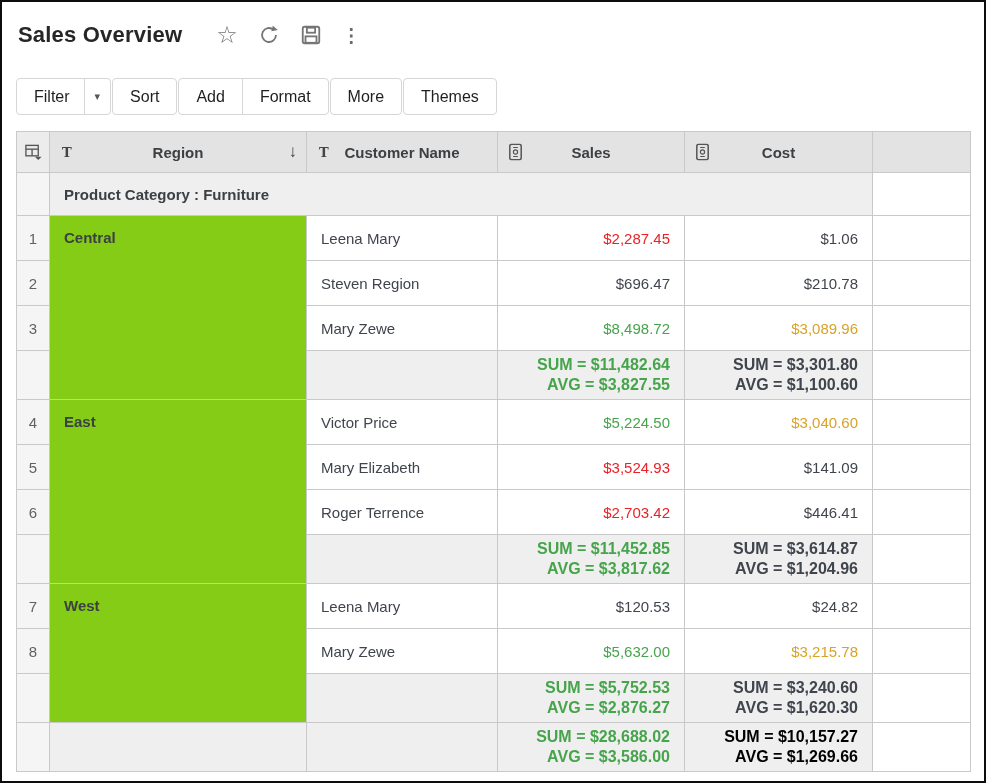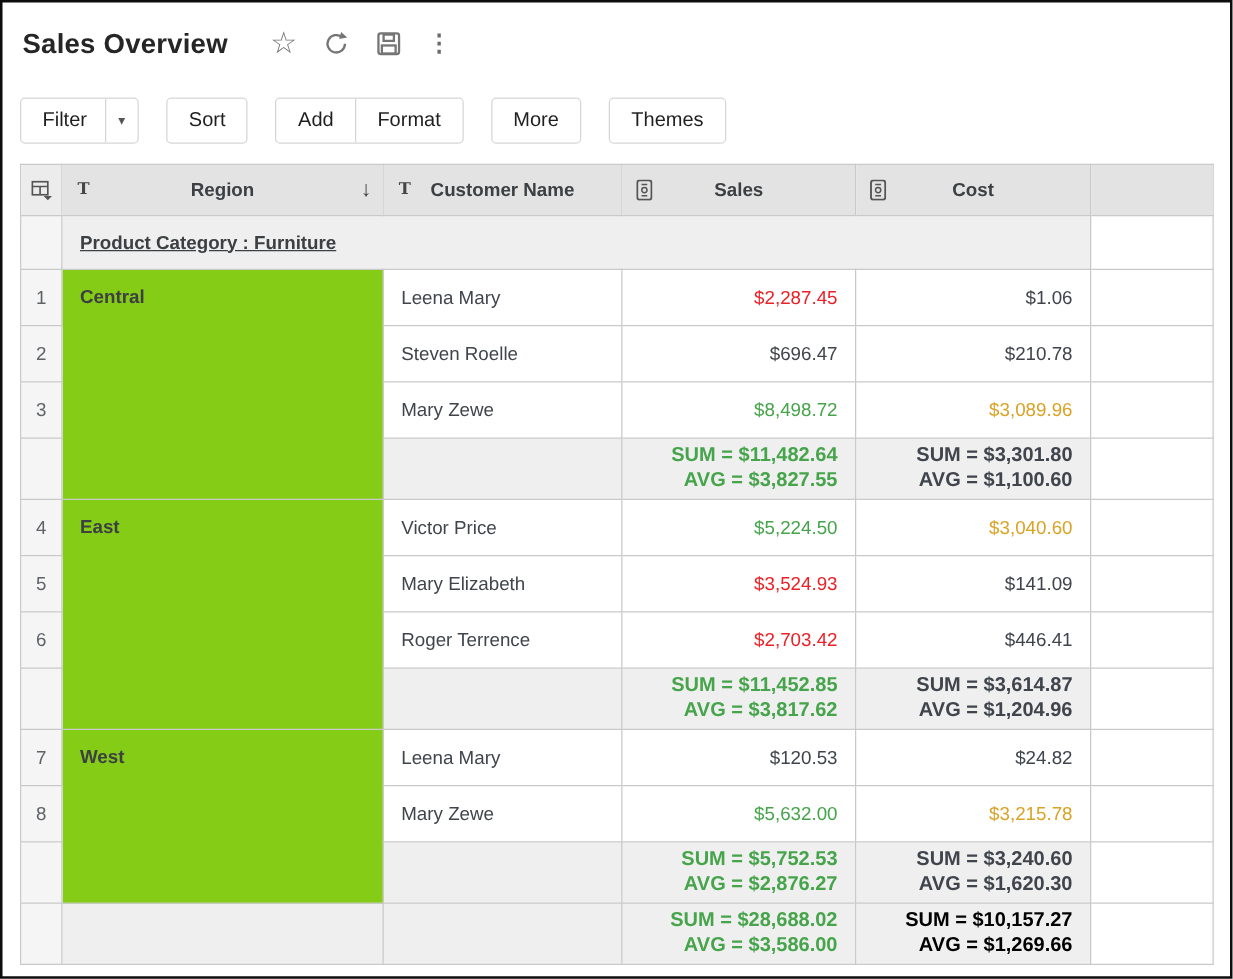--- a/index.html
+++ b/index.html
@@ -16,21 +16,21 @@
     margin: 16px 0 0 16px; height: 34px;
   }
   .titlebar h1 {
     font-size: 22px; font-weight: bold; color: #262626; letter-spacing: .2px;
   }
   .title-icons { display: flex; align-items: center; gap: 20px; margin-left: 34px; }
   .ticon { color: #757575; cursor: pointer; display: inline-flex; align-items: center; }
   .ticon.star { font-size: 24px; line-height: 1; }
   .ticon.kebab { font-size: 19px; font-weight: bold; color: #6b6b6b; letter-spacing: 0; }
 
-  .toolbar { display: flex; align-items: flex-start; gap: 22px; margin: 26px 0 0 14px; }
+  .toolbar { display: flex; align-items: flex-start; gap: 1px; margin: 26px 0 0 14px; }
   .btn, .btn-group {
     display: inline-flex; align-items: center;
     background: #fff; border: 1px solid #d6d6d6; border-radius: 4px;
     height: 37px; font-size: 16px; color: #1f1f1f; cursor: pointer;
   }
   .btn { padding: 0 17px; }
   .btn .caret { font-size: 11px; color: #555; padding: 0 2px; }
   .btn.split { padding: 0; }
   .btn.split .lbl { padding: 0 14px 0 17px; }
   .btn.split .sep, .btn-group .sep { width: 1px; align-self: stretch; background: #d6d6d6; }
@@ -57,21 +57,21 @@
   .type-icon {
     position: absolute; left: 12px; top: 50%; transform: translateY(-50%);
     font-family: "DejaVu Serif", serif; font-size: 13px; font-weight: bold; color: #454545;
   }
   .cur-icon { position: absolute; left: 11px; top: 50%; transform: translateY(-50%); display: inline-flex; }
   .sort-icon { position: absolute; right: 9px; top: 50%; transform: translateY(-50%);
     font-weight: normal; font-size: 17px; color: #3c4043; }
   .corner-icon { display: inline-flex; vertical-align: middle; cursor: pointer; }
 
   tr.category-row { height: 43px; background: #efefef; }
-  tr.category-row td.category { font-weight: bold; padding-left: 14px; color: #3c4043; text-decoration: underline; }
+  tr.category-row td.category { font-weight: bold; padding-left: 14px; color: #3c4043; }
   tr.data-row { height: 45px; }
   tr.summary-row, tr.total-row { height: 49px; }
 
   td.rownum { background: #f5f5f5; text-align: center; color: #5f6368; }
   td.region {
     background: #84cc16; vertical-align: top; font-weight: bold;
     padding: 13px 0 0 14px; color: #3c4043;
   }
   td.customer { background: #fff; padding-left: 14px; }
   td.value { background: #fff; text-align: right; padding-right: 14px; }
@@ -204,21 +204,21 @@
     <tr class="data-row">
       <td class="rownum">1</td>
       <td class="region" rowspan="4">Central</td>
       <td class="customer">Leena Mary</td>
       <td class="value" data-color="red">$2,287.45</td>
       <td class="value" data-color="default">$1.06</td>
       <td class="lastcol"></td>
     </tr>
     <tr class="data-row">
       <td class="rownum">2</td>
-      <td class="customer">Steven Roelle</td>
+      <td class="customer">Steven Region</td>
       <td class="value" data-color="default">$696.47</td>
       <td class="value" data-color="default">$210.78</td>
       <td class="lastcol"></td>
     </tr>
     <tr class="data-row">
       <td class="rownum">3</td>
       <td class="customer">Mary Zewe</td>
       <td class="value" data-color="green">$8,498.72</td>
       <td class="value" data-color="amber">$3,089.96</td>
       <td class="lastcol"></td>

